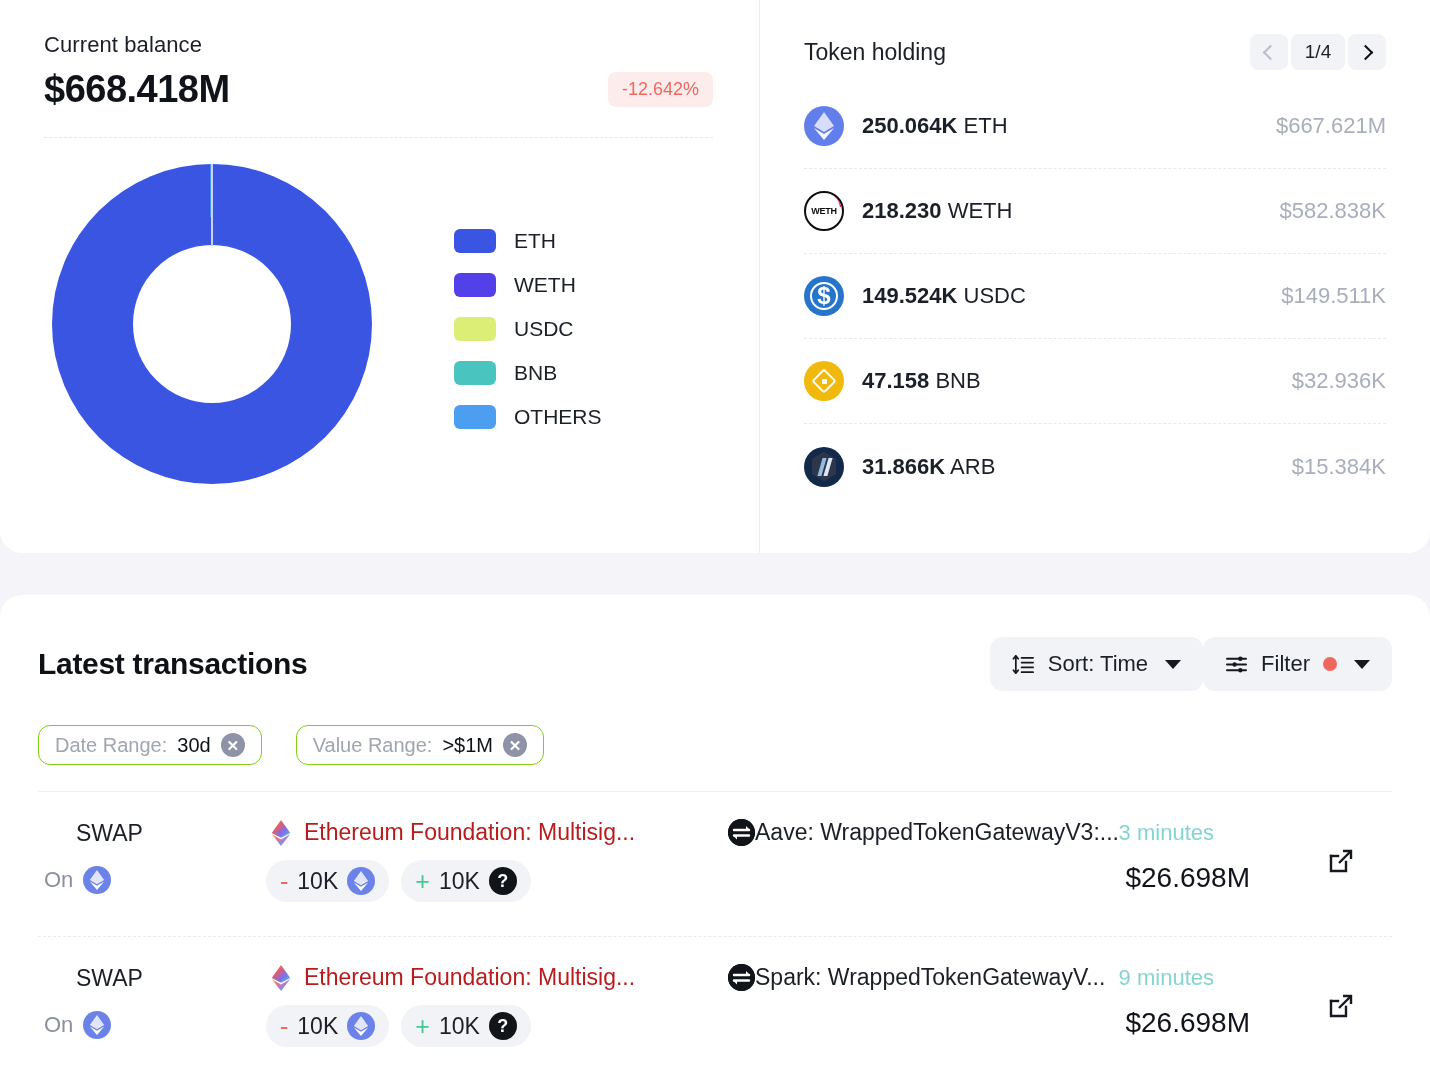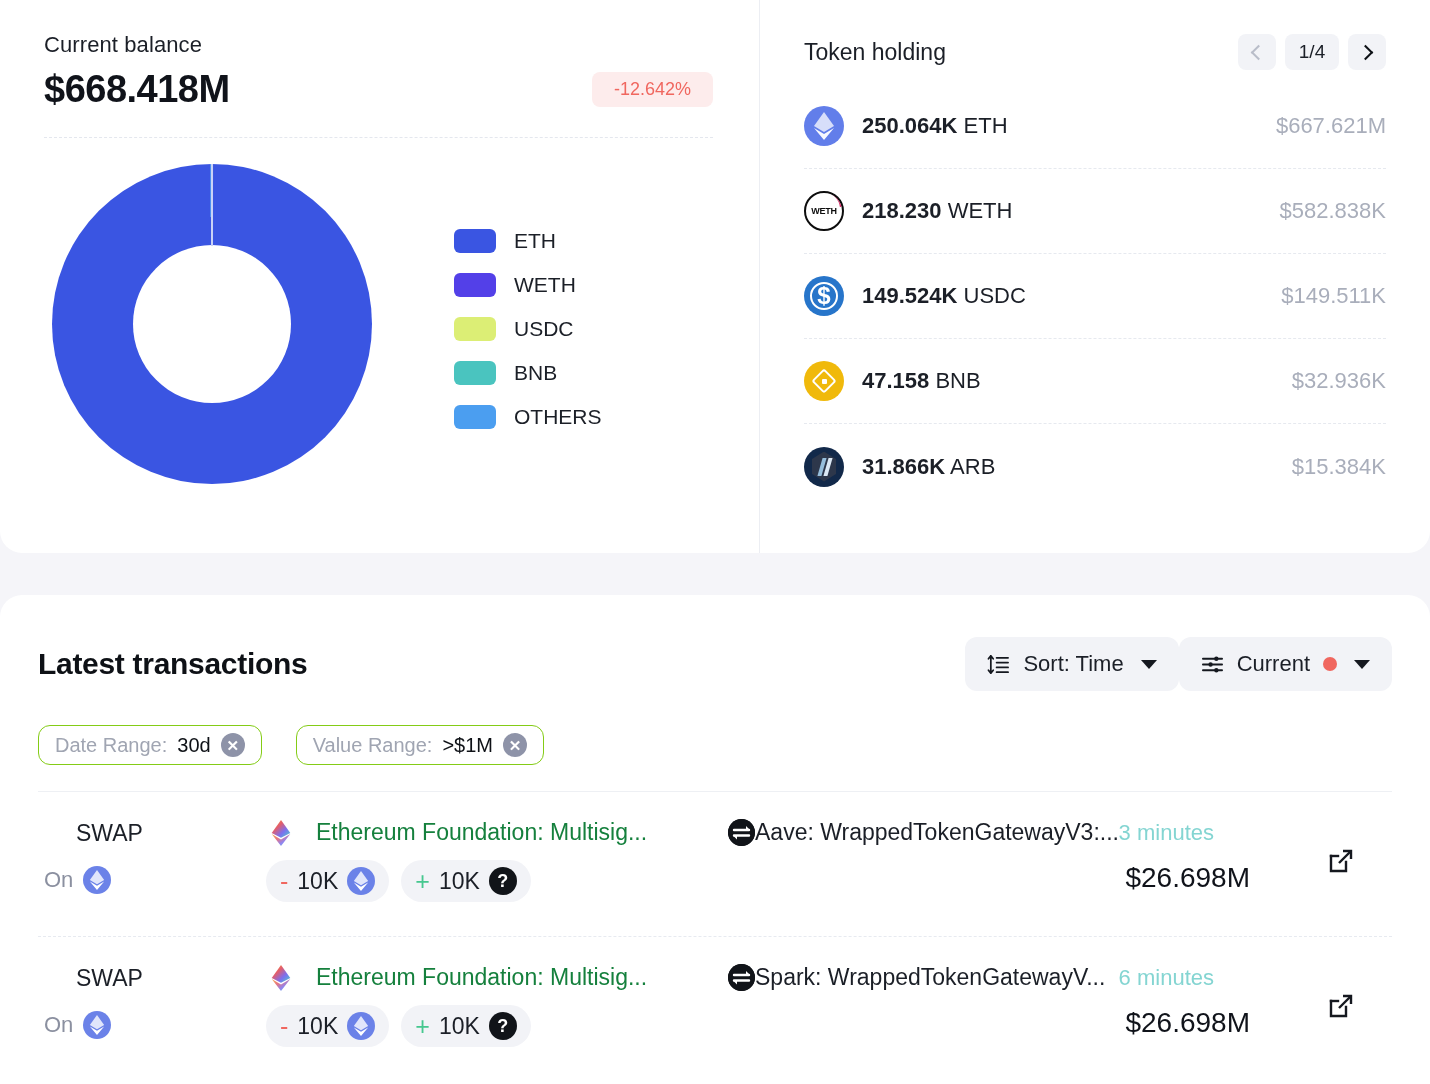--- a/index.html
+++ b/index.html
@@ -23,21 +23,21 @@
   .balance-pane {
     width: 760px; height: 553px; position: relative;
     border-right: 1px solid #eceef3;
     padding: 32px 40px 0 44px;
   }
   .balance-label { font-size: 22px; color: #1b1f27; letter-spacing: .1px; }
   .balance-row { display:flex; align-items:center; justify-content:space-between; margin-top: 10px; padding-right: 6px;}
   .balance-value { font-size: 38px; font-weight: 700; color: #10131a; letter-spacing: -0.5px; }
   .delta-pill {
     background: #fdecec; color: #f0675f; font-size: 18px;
-    padding: 7px 22px; border-radius: 8px; font-weight: 400;
+    padding: 7px 14px; border-radius: 8px; font-weight: 400;
   }
   .hr-dotted {
     margin-top: 26px; margin-right: 6px;
     border-top: 1px dashed #e4e7ee; height:0;
   }
 
   .chart-area { display:flex; align-items:center; margin-top: 26px; }
   .donut-wrap { width: 330px; height: 330px; position: relative; margin-left: 8px; }
   .donut {
     width: 320px; height: 320px; border-radius: 50%;
@@ -62,21 +62,21 @@
 
   .legend { margin-left: 72px; display: flex; flex-direction: column; gap: 20px; }
   .legend-item { display: flex; align-items: center; gap: 18px; }
   .legend-swatch { width: 42px; height: 24px; border-radius: 6px; }
   .legend-label { font-size: 21px; color: #1b1f27; }
 
   
   .tokens-pane { flex: 1; padding: 34px 44px 0 44px; }
   .tokens-head { display:flex; align-items:center; justify-content:space-between; }
   .tokens-title { font-size: 23px; color: #1b1f27; }
-  .pager { display:flex; align-items:center; gap: 9px; justify-content: flex-end; }
+  .pager { display:flex; align-items:center; gap: 3px; justify-content: flex-end; }
   .pg-btn {
     width: 38px; height: 36px; border-radius: 8px; background:#f2f3f7;
     display:flex; align-items:center; justify-content:center;
   }
   .pg-count {
     height: 36px; min-width: 54px; border-radius: 8px; background:#f2f3f7;
     display:flex; align-items:center; justify-content:center;
     font-size: 19px; color:#1b1f27;
   }
   .chev { width: 11px; height: 11px; border-top: 2.4px solid #0e1116; border-right: 2.4px solid #0e1116; }
@@ -152,22 +152,22 @@
   .tx-sep { border-top:1px solid #eef0f4; margin-top: 26px; }
   .tx-row { position:relative; height: 145px; border-bottom: 1px dashed #e7eaf0; }
   .tx-row:last-child { border-bottom: none; }
 
   .tx-type { position:absolute; left: 6px; top: 28px; font-size: 23px; color:#1b1f27;margin-left:32px; }
   .tx-on { position:absolute; left: 6px; top: 74px; display:flex; align-items:center; gap: 10px;
            font-size: 22px; color:#8b90a0; }
   .eth-chip-ic { width: 28px; height: 28px; border-radius:50%; background:#6b82e8; position:relative; }
   .eth-chip-ic svg { position:absolute; left:6px; top:4px; }
 
-  .tx-from { position:absolute; left: 232px; top: 27px; display:flex; align-items:center; gap: 24px;
-             font-size: 23px; color:#15803d; white-space:nowrap;}
+  .tx-from { position:absolute; left: 232px; top: 27px; display:flex; align-items:center; gap: 12px;
+             font-size: 23px; color:#b91c1c; white-space:nowrap;}
   .tx-to { position:absolute; left: 690px; top: 27px; display:flex; align-items:center; gap: 0;
            font-size: 23px; color:#1b1f27; white-space:nowrap;}
 
   .rainbow-ic { width: 22px; height: 26px; position:relative; }
   .swap-ic {
     width: 27px; height: 27px; border-radius:50%; background:#111419; position:relative;
     display:flex; align-items:center; justify-content:center;
   }
 
   .amt-row { position:absolute; left: 228px; top: 68px; display:flex; gap: 12px; }
@@ -313,21 +313,21 @@
           <span>Sort: Time</span>
           <span class="caret"></span>
         </div>
         <div class="ctrl">
           <svg width="23" height="23" viewBox="0 0 24 24">
             <path d="M2 6 H14 M18 6 H22 M2 12 H8 M12 12 H22 M2 18 H14 M18 18 H22" stroke="#15181f" stroke-width="1.9" stroke-linecap="round"></path>
             <circle cx="16" cy="6" r="2.3" fill="#15181f"></circle>
               <circle cx="10" cy="12" r="2.3" fill="#15181f"></circle>
               <circle cx="16" cy="18" r="2.3" fill="#15181f"></circle>
           </svg>
-          <span>Current</span>
+          <span>Filter</span>
           <span class="dot-red"></span>
           <span class="caret"></span>
         </div>
       </div>
     </div>
 
     <div class="chips">
       <div class="chip">
         <span class="chip-k">Date Range:</span>
         <span class="chip-v">30d</span>
@@ -467,21 +467,21 @@
               </svg>
           </span>
         </div>
         <div class="amt-pill">
           <span class="sign-pos">+</span>
           <span>10K</span>
           <span class="q-ic">?</span>
         </div>
       </div>
 
-      <div class="tx-time">6 minutes</div>
+      <div class="tx-time">9 minutes</div>
       <div class="tx-val">$26.698M</div>
       <div class="tx-link">
         <svg width="26" height="26" viewBox="0 0 26 26">
           <path d="M3 8 V23 H18 V14" stroke="#15181f" stroke-width="2.4" fill="none" stroke-linecap="square"></path>
           <path d="M3 8 H10" stroke="#15181f" stroke-width="2.4" fill="none" stroke-linecap="square"></path>
           <path d="M11 15 L23 3" stroke="#15181f" stroke-width="2.4" fill="none"></path>
           <path d="M15 3 H23 V11" stroke="#15181f" stroke-width="2.4" fill="none"></path>
         </svg>
       </div>
     </div>

